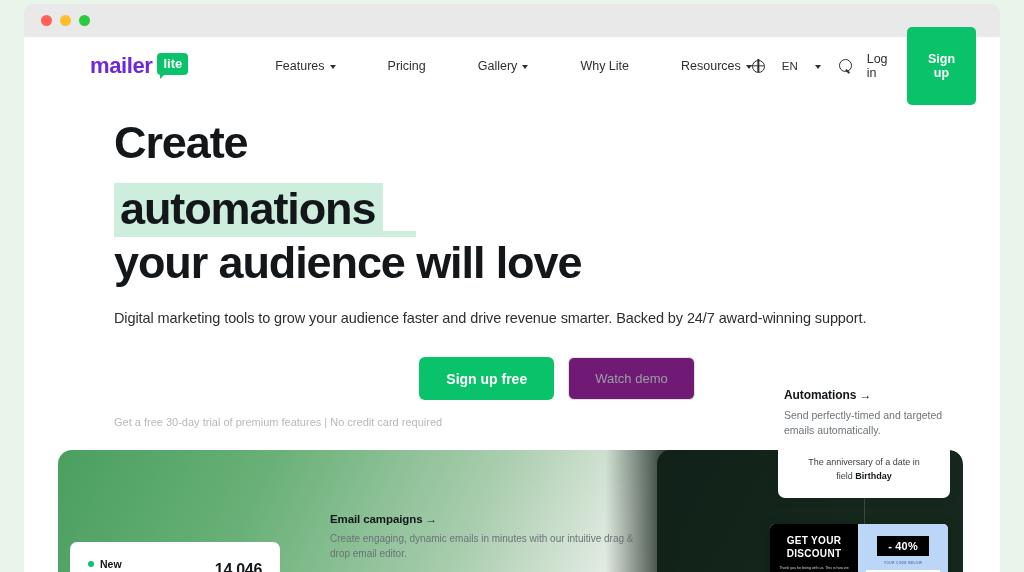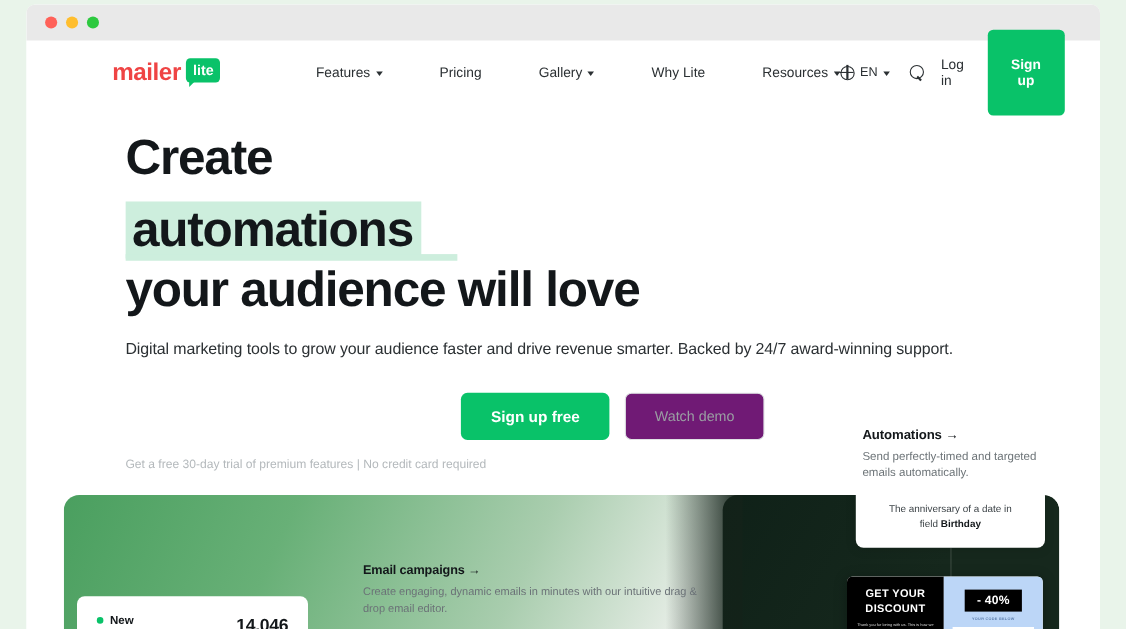--- a/index.html
+++ b/index.html
@@ -29,21 +29,21 @@
 
   .page { position:relative; width:100%; height:535px; background:#fff; }
 
   
   .nav {
     height:58px; display:flex; align-items:center;
     padding:0 32px 0 66px;
   }
   .logo { display:flex; align-items:baseline; gap:5px; }
   .logo-mailer {
-    font-size:22px; font-weight:700; letter-spacing:-0.4px; color:#ef4444;margin-left:12px;
+    font-size:22px; font-weight:700; letter-spacing:-0.4px; color:#6d28d9;
   }
   .logo-lite {
     position:relative; background:#09c269; color:#fff;
     font-size:13px; font-weight:700; line-height:1;
     padding:4px 6px 5px; border-radius:4px;
     transform:translateY(-5px);
   }
   .logo-lite::after {
     content:""; position:absolute; left:3px; bottom:-4px;
     border-left:5px solid #09c269;
@@ -55,21 +55,21 @@
     font-size:12.5px; color:#2b3033; cursor:pointer;
     display:flex; align-items:center; gap:5px; white-space:nowrap;margin-left:24px;
   }
   .caret {
     width:0; height:0; border-left:3.5px solid transparent;
     border-right:3.5px solid transparent; border-top:4px solid #2b3033;
     margin-top:2px;
   }
 
   .nav-right { margin-left:auto; display:flex; align-items:center; gap:18px; }
-  .lang { display:flex; align-items:center; gap:5px; font-size:11.5px; color:#2b3033; cursor:pointer; }
+  .lang { display:flex; align-items:center; gap:17px; font-size:11.5px; color:#2b3033; cursor:pointer; }
   .globe {
     width:13px; height:13px; border:1.3px solid #2b3033; border-radius:50%;
     position:relative;
   }
   .globe::before {
     content:""; position:absolute; left:50%; top:-1.3px; width:1.3px; height:12.4px;
     background:#2b3033; transform:translateX(-50%);
   }
   .globe::after {
     content:""; position:absolute; top:50%; left:-1.3px; width:12.4px; height:1.3px;

